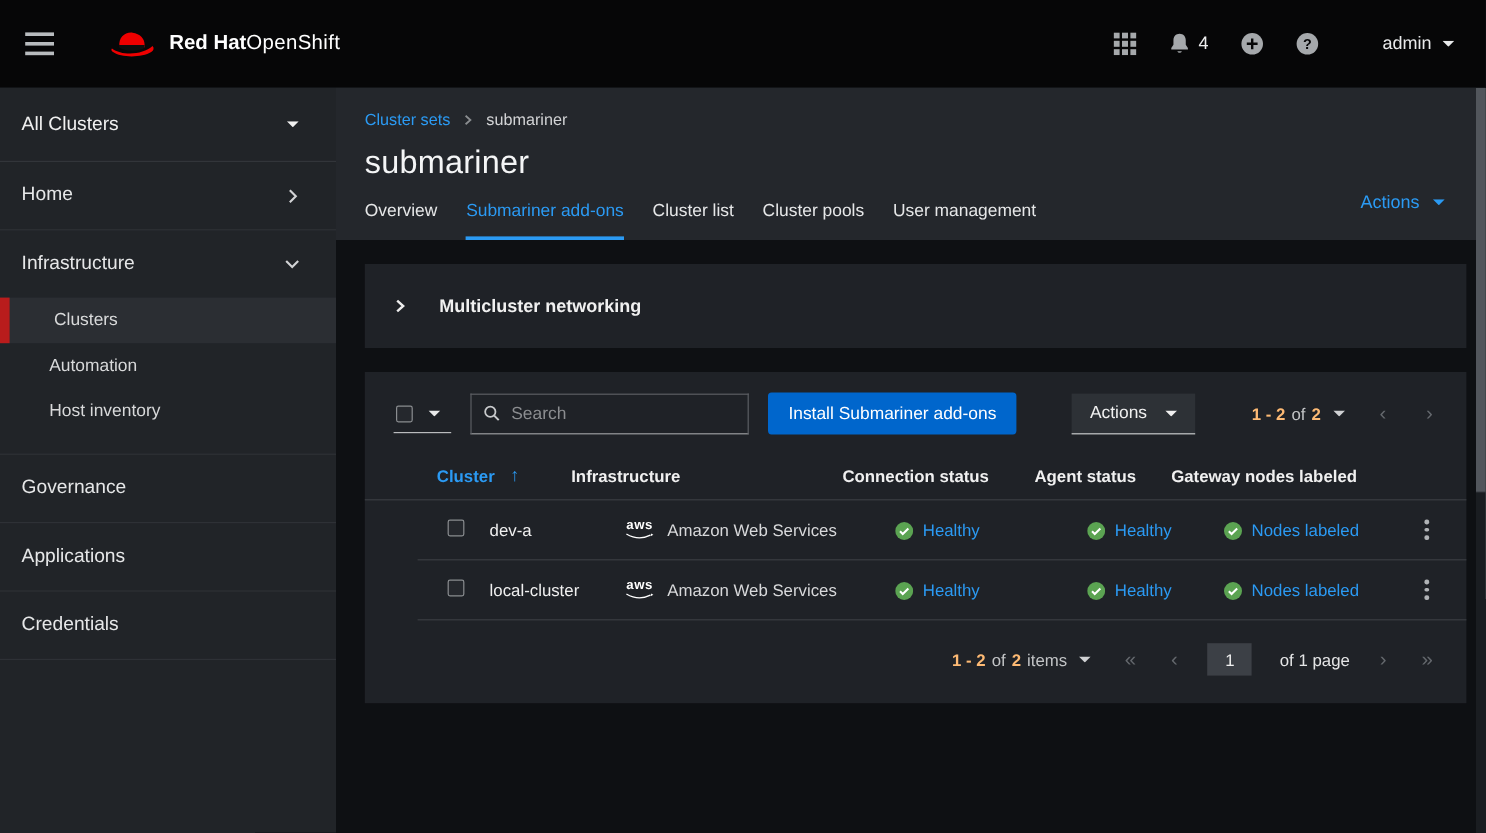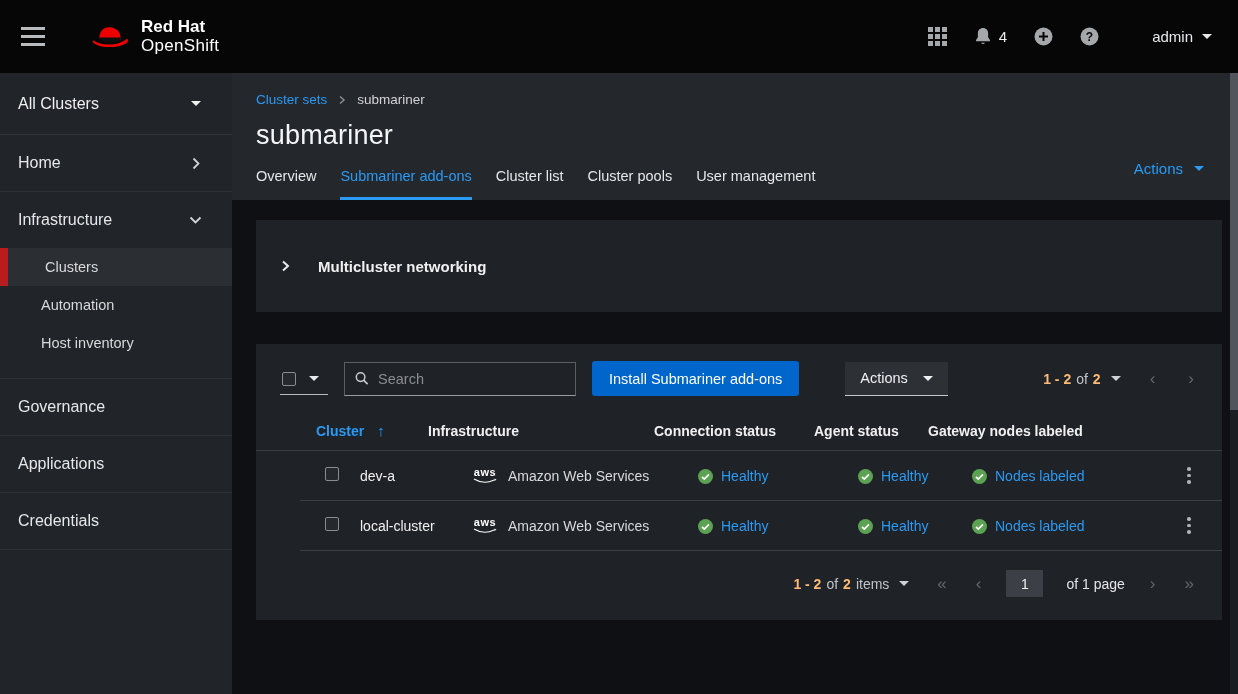--- a/index.html
+++ b/index.html
@@ -5,35 +5,35 @@
   * { margin:0; padding:0; box-sizing:border-box; font-family:"Liberation Sans", sans-serif; }
   html,body { width:1238px; height:694px; overflow:hidden; background:#0e1013; }
   button { background:none; border:none; color:inherit; font:inherit; cursor:pointer; }
 
   
   .masthead { height:73px; background:#060607; display:flex; align-items:center; justify-content:space-between; padding:0 26px 0 17px; }
   .mh-left { display:flex; align-items:center; }
   .hamburger { display:flex; flex-direction:column; gap:5px; padding:6px 4px; }
   .hamburger span { display:block; width:24px; height:3px; background:#b8bbbe; }
   .brand { display:flex; align-items:center; margin-left:40px; gap:10px; }
-  .brand-text { display:flex; flex-direction:column; line-height:1.08; }
+  .brand-text { display:flex; flex-direction:row; line-height:1.08; }
   .brand-l1 { color:#fff; font-weight:700; font-size:17px; }
   .brand-l2 { color:#fff; font-weight:300; font-size:17px; letter-spacing:.3px; }
   .mh-right { display:flex; align-items:center; gap:27px; color:#a5a8ab; }
   .mh-btn { display:flex; align-items:center; gap:7px; }
   .badge-count { color:#ededee; font-size:15px; }
   .user-btn { display:flex; align-items:center; gap:9px; color:#e8e9ea; font-size:15px; margin-left:26px; }
   .caret { width:10px; height:5px; }
   .caret path { fill:currentColor; }
 
   
   .layout { display:flex; height:621px; }
 
   
-  .sidebar { width:232px; background:#212428; flex:none; color:#e6e7e8; }
+  .sidebar { width:280px; background:#212428; flex:none; color:#e6e7e8; }
   .ctx-switch { height:62px; display:flex; align-items:center; justify-content:space-between; padding:0 31px 0 18px; border-bottom:1px solid #32353a; font-size:16px; color:#f0f0f0; cursor:pointer; }
   .nav-group { border-bottom:1px solid #2e3136; }
   .nav-item { height:56px; display:flex; align-items:center; justify-content:space-between; padding:0 30px 0 18px; font-size:16px; cursor:pointer; }
   .chev { color:#d2d3d5; }
   .nav-sub { list-style:none; padding-bottom:16px; }
   .nav-subitem { height:38px; display:flex; align-items:center; padding-left:41px; font-size:14.5px; color:#d8d9da; cursor:pointer; }
   .nav-subitem.active { background:#2b2e33; border-left:8px solid #b91c1c; padding-left:37px; }
 
   
   .main { flex:1; display:flex; flex-direction:column; min-width:0; }
@@ -44,21 +44,21 @@
   .bc-current { color:#d2d3d5; }
   .page-title { margin-top:13px; font-size:27px; font-weight:300; color:#f4f5f6; letter-spacing:.2px; }
   .page-actions { position:absolute; right:34px; top:87px; display:flex; align-items:center; gap:11px; color:#2b9af3; font-size:15px; }
   .tabs { display:flex; margin-top:17px; gap:24px; }
   .tab { padding-bottom:13px; font-size:14.5px; color:#e6e7e8; border-bottom:3px solid transparent; cursor:pointer; }
   .tab.active { color:#2b9af3; border-bottom-color:#2b9af3; }
 
   
   .content { flex:1; background:#0e1013; padding:20px 16px 24px 24px; overflow:hidden; }
   .card { background:#1f2227; }
-  .card-expand { height:92px; display:flex; align-items:center; gap:27px; padding:0 24px; margin-bottom:32px; }
+  .card-expand { height:70px; display:flex; align-items:center; gap:27px; padding:0 24px; margin-bottom:20px; }
   .card-expand .exp-chev { color:#ececec; }
   .card-exp-title { font-weight:700; font-size:15px; color:#f0f0f0; }
 
   
   .toolbar { display:flex; align-items:center; gap:16px; padding:17px 24px 15px; }
   .bulk-select { display:flex; align-items:center; gap:13px; padding:9px 9px 8px 2px; border-bottom:1px solid #b9bbbd; }
   input[type=checkbox] { appearance:none; width:14px; height:14px; border:1px solid #8a8d90; border-radius:2px; background:#25282d; cursor:pointer; }
   .bulk-caret { color:#e8e9ea; }
   .search-box { display:flex; align-items:center; gap:9px; width:232px; height:34px; border:1px solid #5b5e63; border-bottom-color:#999c9f; padding:0 10px; }
   .search-box input { flex:1; background:transparent; border:none; outline:none; color:#e8e9ea; font-size:14.5px; }

